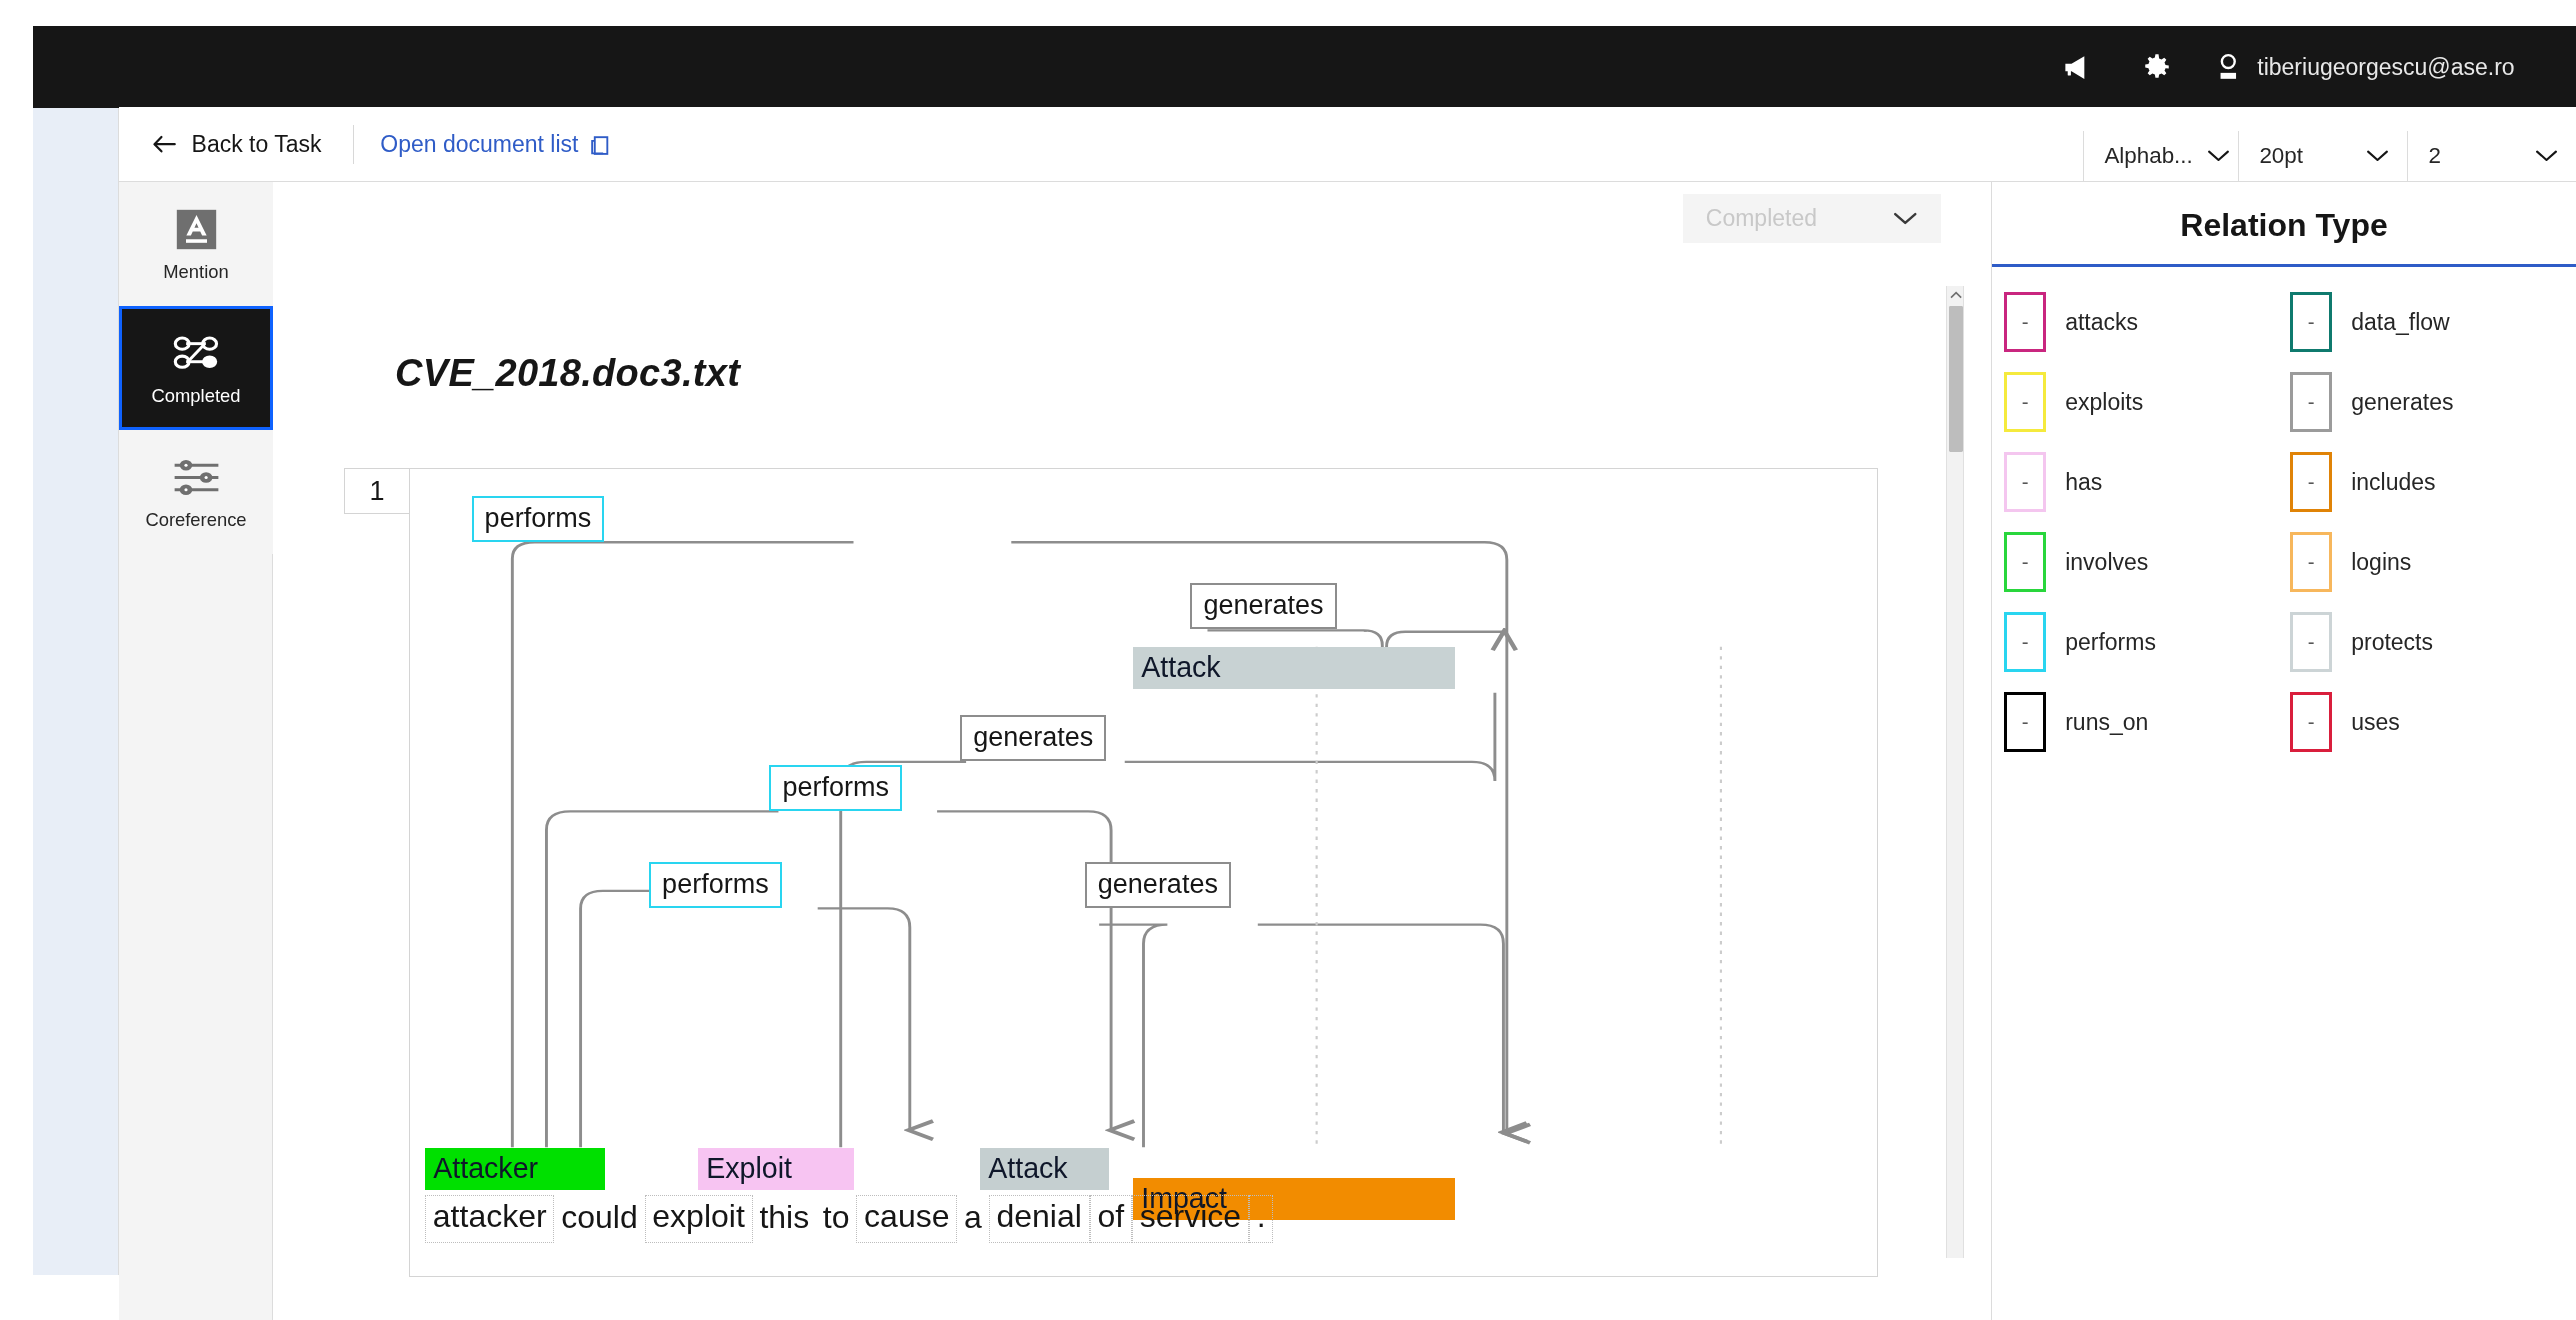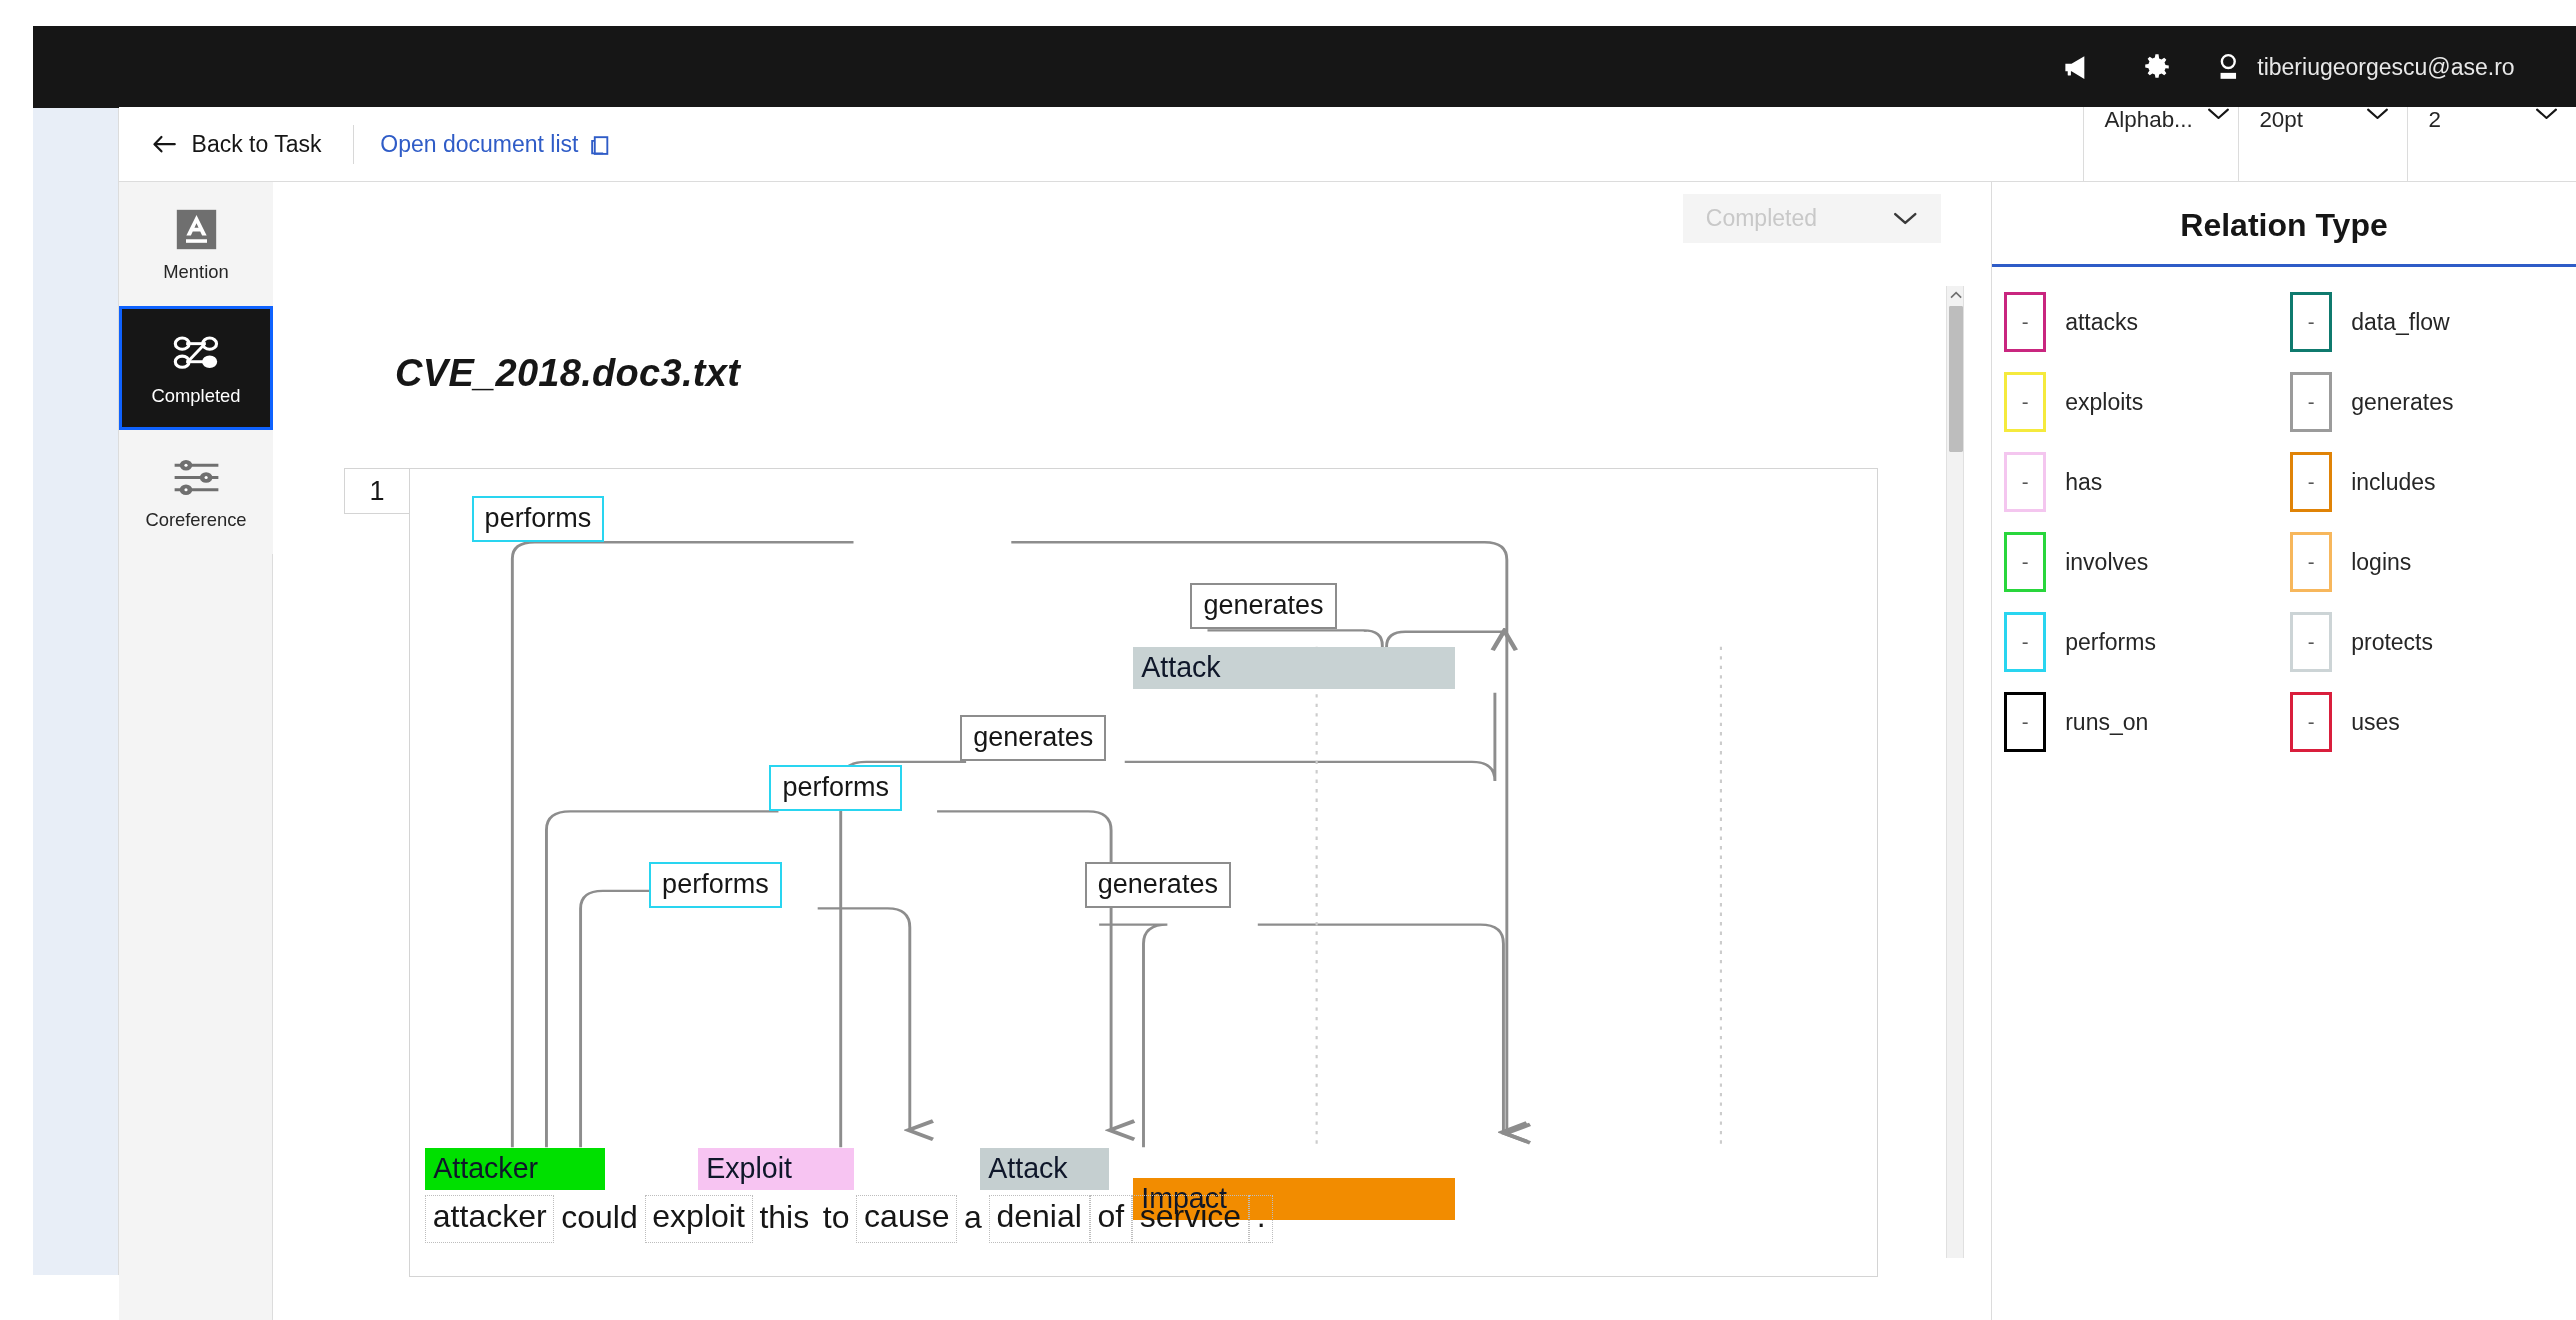--- a/index.html
+++ b/index.html
@@ -33,22 +33,22 @@
   .subbar {
     position: absolute; left: 119px; top: 107px; right: 0; height: 75px;
     background: #ffffff; border-bottom: 0.7px solid #dcdcdc; display: flex; align-items: center;
   }
   .back-task { display: flex; align-items: center; gap: 13.6px; padding: 0 31px 0 32px; height: 100%; color: #161616; font-size: 23px; }
   .vdiv { width: 0.7px; height: 39px; background: #d8d8d8; }
   .open-doc { display: flex; align-items: center; gap: 11px; padding: 0 27px; height: 100%; color: #2f5cc7; font-size: 23px; }
 
   .subbar-right { margin-left: auto; display: flex; align-items: stretch; height: 100%; }
   .ddl {
-    display: flex; justify-content: space-between;
-    border-left: 0.7px solid #dcdcdc; padding: 0 17.7px 0 20.4px; font-size: 22.4px; color: #262626; gap: 14px;
+    display: flex; align-items: center; justify-content: space-between;
+    border-left: 0.7px solid #dcdcdc; padding: 0 17.7px 0 20.4px; font-size: 22.4px; color: #262626; gap: 14px; margin-top: 24px;
   }
   .ddl.w1 { width: 155px; }
   .ddl.w2 { width: 169px; }
   .ddl.w3 { width: 169px; }
 
   
   .toolbar-left {
     position: absolute; left: 119px; top: 182px; width: 154px; bottom: 0;
     background: #f4f4f4; border-right: 0.7px solid #dcdcdc;
   }

